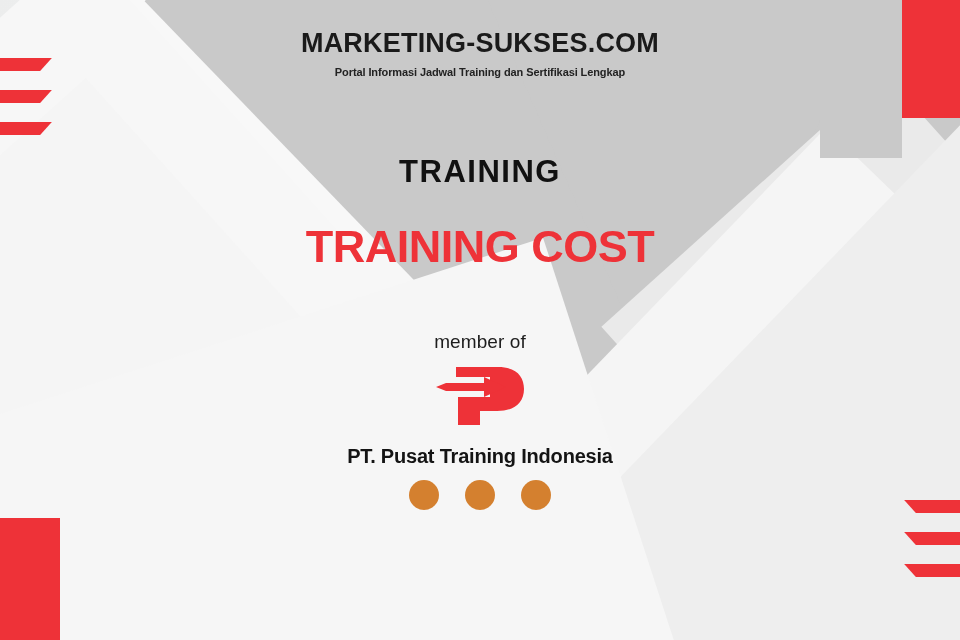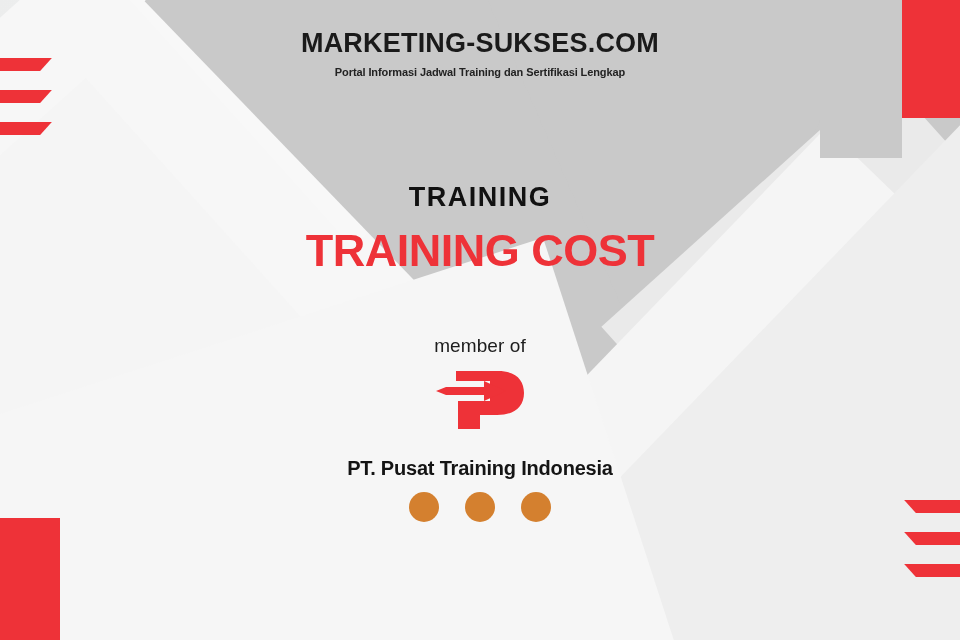--- a/index.html
+++ b/index.html
@@ -148,29 +148,29 @@
   }
   .site-tagline {
     margin-top: 7px;
     font-size: 11px;
     font-weight: bold;
     color: #222222;
     letter-spacing: -0.1px;
   }
 
   .kicker {
-    margin-top: 104px;
-    font-size: 27px;
+    margin-top: 76px;
+    font-size: 31px;
     font-weight: bold;
     letter-spacing: 1.5px;
     color: #111111;
   }
 
   .headline {
-    margin-top: 16px;
+    margin-top: 35px;
     font-size: 45px;
     font-weight: bold;
     line-height: 0.98;
     letter-spacing: -0.5px;
     color: #ee3238;
     max-width: 760px;
   }
   .headline .line { display: block; white-space: nowrap; }
 
   .member-of {
@@ -180,21 +180,21 @@
     letter-spacing: 0.1px;
   }
 
   .logo-mark {
     margin-top: 10px;
     width: 104px;
     height: 66px;
   }
 
   .company-name {
-    margin-top: 24px;
+    margin-top: 16px;
     font-size: 20px;
     font-weight: bold;
     color: #141414;
     letter-spacing: -0.2px;
   }
 
   .dots {
     margin-top: 12px;
     display: flex;
     gap: 26px;

